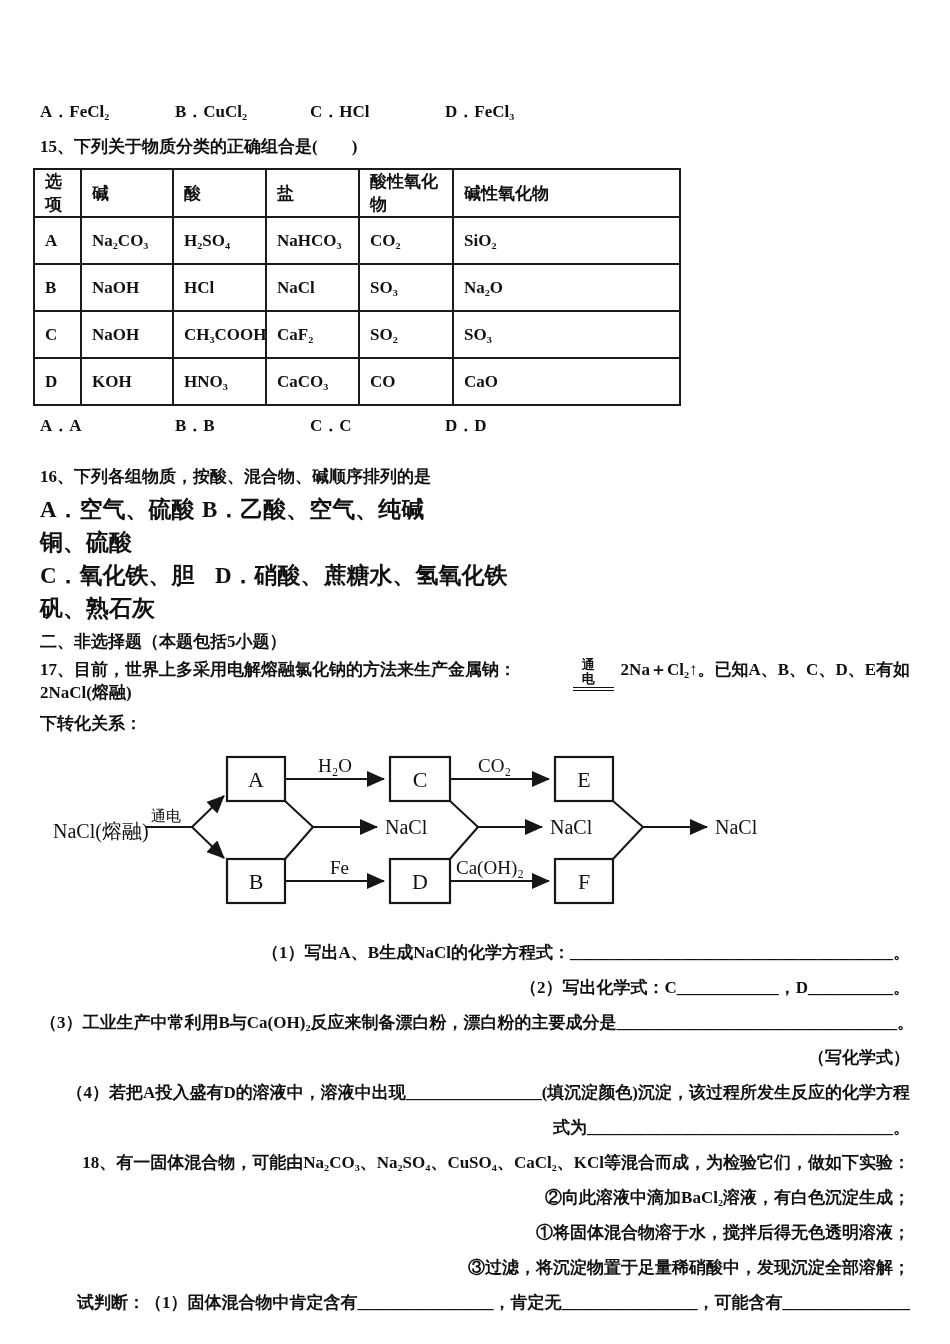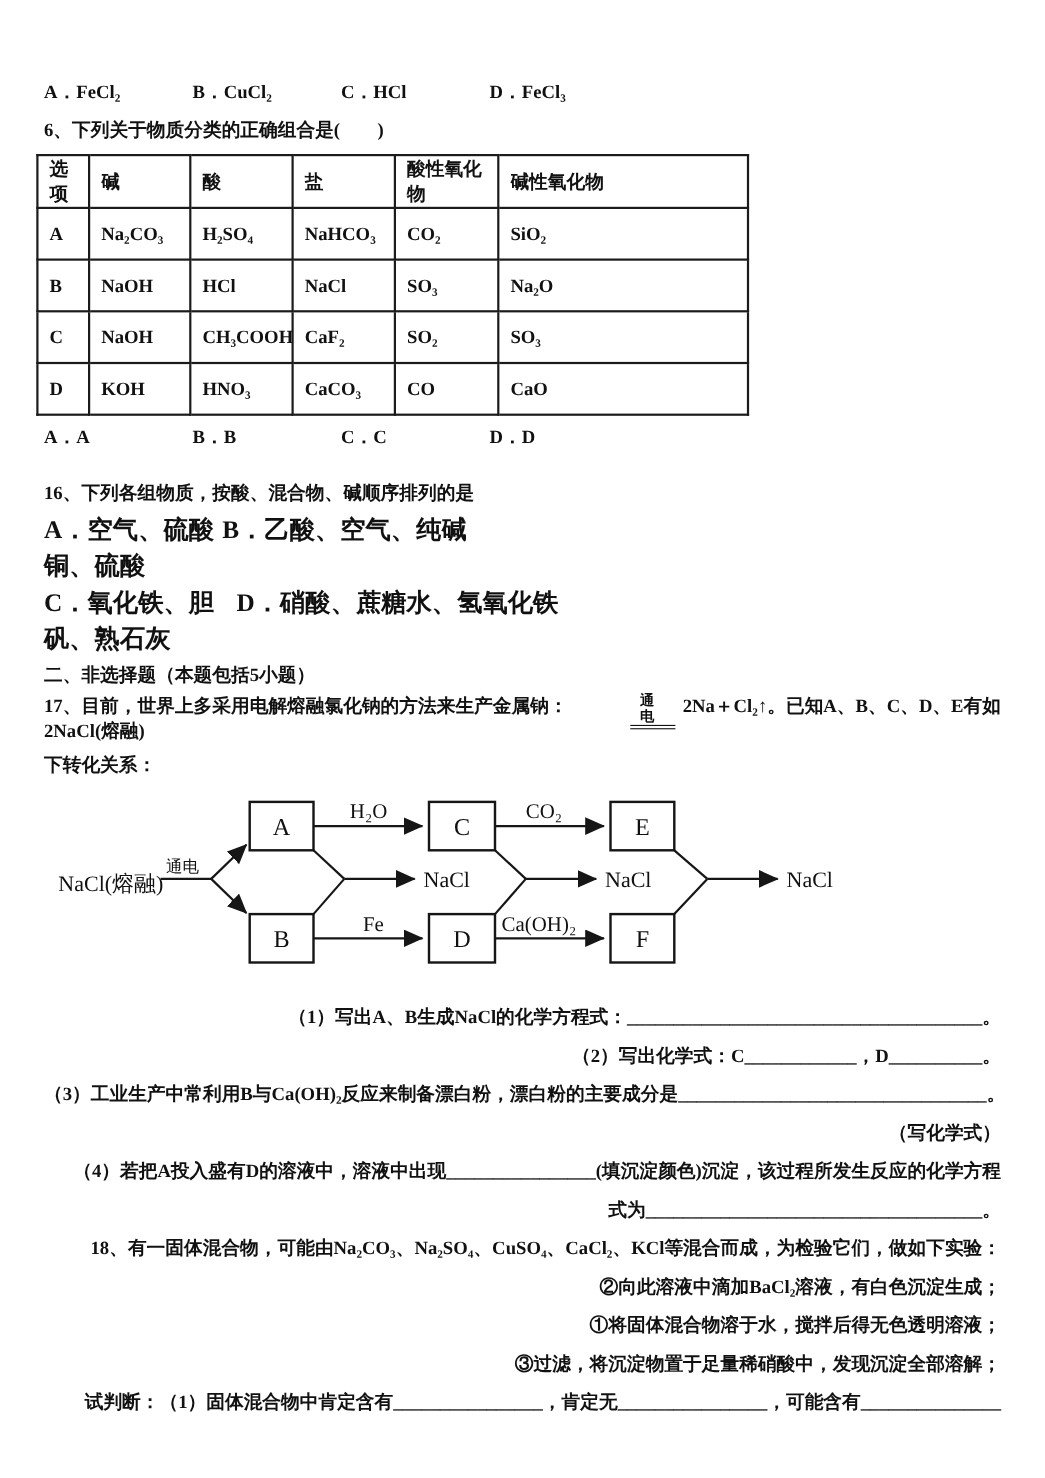--- a/index.html
+++ b/index.html
@@ -1,21 +1,21 @@
 <!DOCTYPE html>
 <html><head>
 <meta charset="utf-8">
 <style>
   html,body{margin:0;padding:0;}
   body{
     width:950px;height:1344px;background:#ffffff;color:#111;
     font-family:"Liberation Serif","DejaVu Serif",serif;
     font-weight:bold;overflow:hidden;
   }
-  .page{position:relative;width:950px;height:1344px;box-sizing:border-box;padding:72px 40px 0 40px;}
+  .page{position:relative;width:950px;height:1344px;box-sizing:border-box;padding:100px 40px 0 40px;}
   .opt-row{display:flex;font-size:17px;line-height:24px;}
   .opt-row .opt{width:135px;flex:0 0 auto;}
   .opt-row .opt:last-child{width:auto;}
   .q-line{font-size:17px;line-height:24px;margin-top:11px;}
   table.cls{
     border-collapse:collapse;table-layout:fixed;width:646px;
     margin:9px 0 0 -7px;font-size:17px;border-radius:17px;
   }
   table.cls th,table.cls td{
     border:2px solid #1b1b1b;height:45px;padding:0 4px 0 10px;
@@ -45,21 +45,21 @@
 
 <div class="page">
 
   <div class="opt-row">
     <span class="opt">A．FeCl₂</span>
     <span class="opt">B．CuCl₂</span>
     <span class="opt">C．HCl</span>
     <span class="opt">D．FeCl₃</span>
   </div>
 
-  <div class="q-line">6、下列关于物质分类的正确组合是(　　)</div>
+  <div class="q-line">15、下列关于物质分类的正确组合是(　　)</div>
 
   <table class="cls">
     <colgroup>
       <col style="width:47px">
         <col style="width:92px">
         <col style="width:93px">
       <col style="width:93px">
         <col style="width:94px">
         <col style="width:227px">
     </colgroup>

